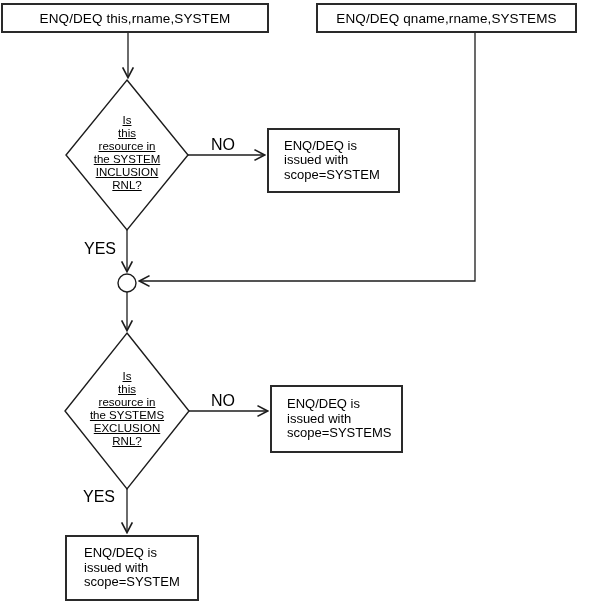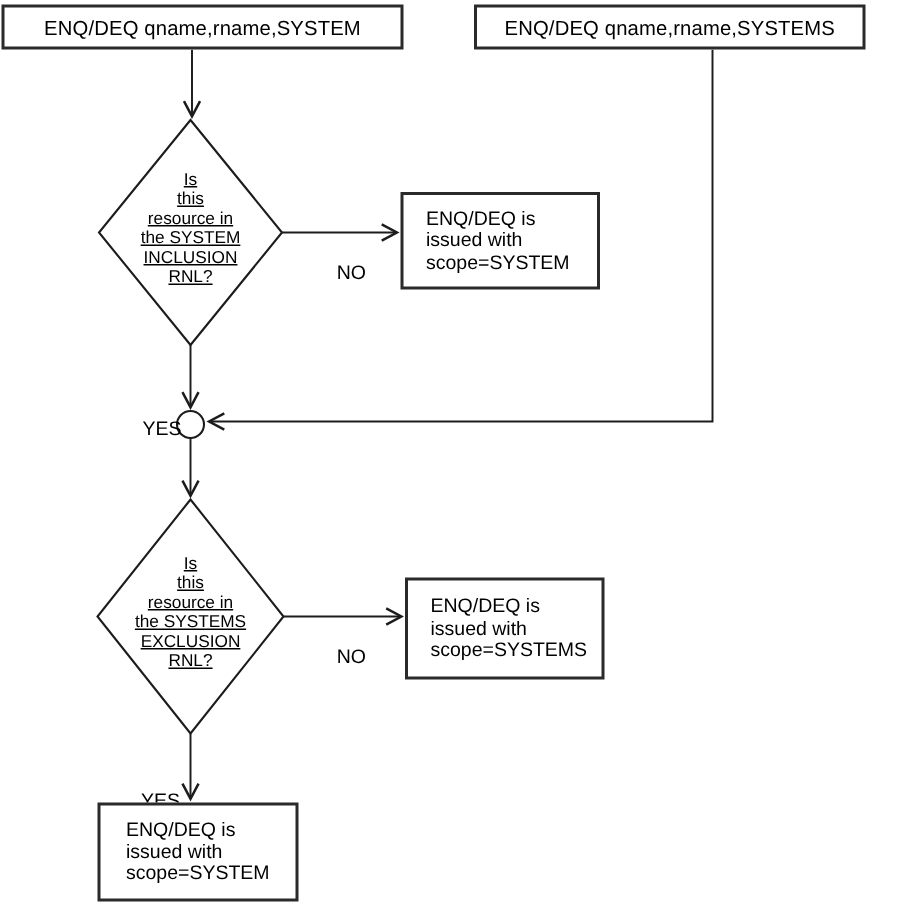--- a/index.html
+++ b/index.html
@@ -45,24 +45,23 @@
     position: absolute;
     width: 130px;
     text-align: center;
     font-size: 11.5px;
     line-height: 13px;
     white-space: pre-line;
     text-decoration: underline;
   }
   .branch-label {
     position: absolute;
-    font-size: 13px;
+    font-size: 16px;
     width: 42px;
-    text-align: right;
-    margin-top: 38px;
+    text-align: center;
   }
 </style>
 </head>
 <body>
 
 <div id="stage">
 
   <svg id="connectors" viewBox="0 0 600 603" xmlns="http://www.w3.org/2000/svg">
     <defs>
       <marker id="arrow" viewBox="0 0 12 12" refX="10" refY="6" markerWidth="11" markerHeight="11" orient="auto-start-reverse">
@@ -85,21 +84,21 @@
     <path d="M127,292 V330" fill="none" stroke="#1c1c1c" stroke-width="1.3" marker-end="url(#arrow)"></path>
 
     <polygon points="127,333 189,411 127,489 65,411" fill="#ffffff" stroke="#1c1c1c" stroke-width="1.4"></polygon>
 
     <path d="M189,411 H267" fill="none" stroke="#1c1c1c" stroke-width="1.3" marker-end="url(#arrow)"></path>
 
     <path d="M127,489 V532" fill="none" stroke="#1c1c1c" stroke-width="1.3" marker-end="url(#arrow)"></path>
   </svg>
 
   <div class="node-box start-box" style="left:1px; top:3px; width:268px; height:30px;">
-    <span>ENQ/DEQ qname,rname,SYSTEM</span>
+    <span>ENQ/DEQ this,rname,SYSTEM</span>
   </div>
 
   <div class="node-box start-box" style="left:316px; top:3px; width:261px; height:30px;">
     <span>ENQ/DEQ qname,rname,SYSTEMS</span>
   </div>
 
   <div class="diamond-text" style="left:62px; top:114px;">Is
 this
 resource in
 the SYSTEM

